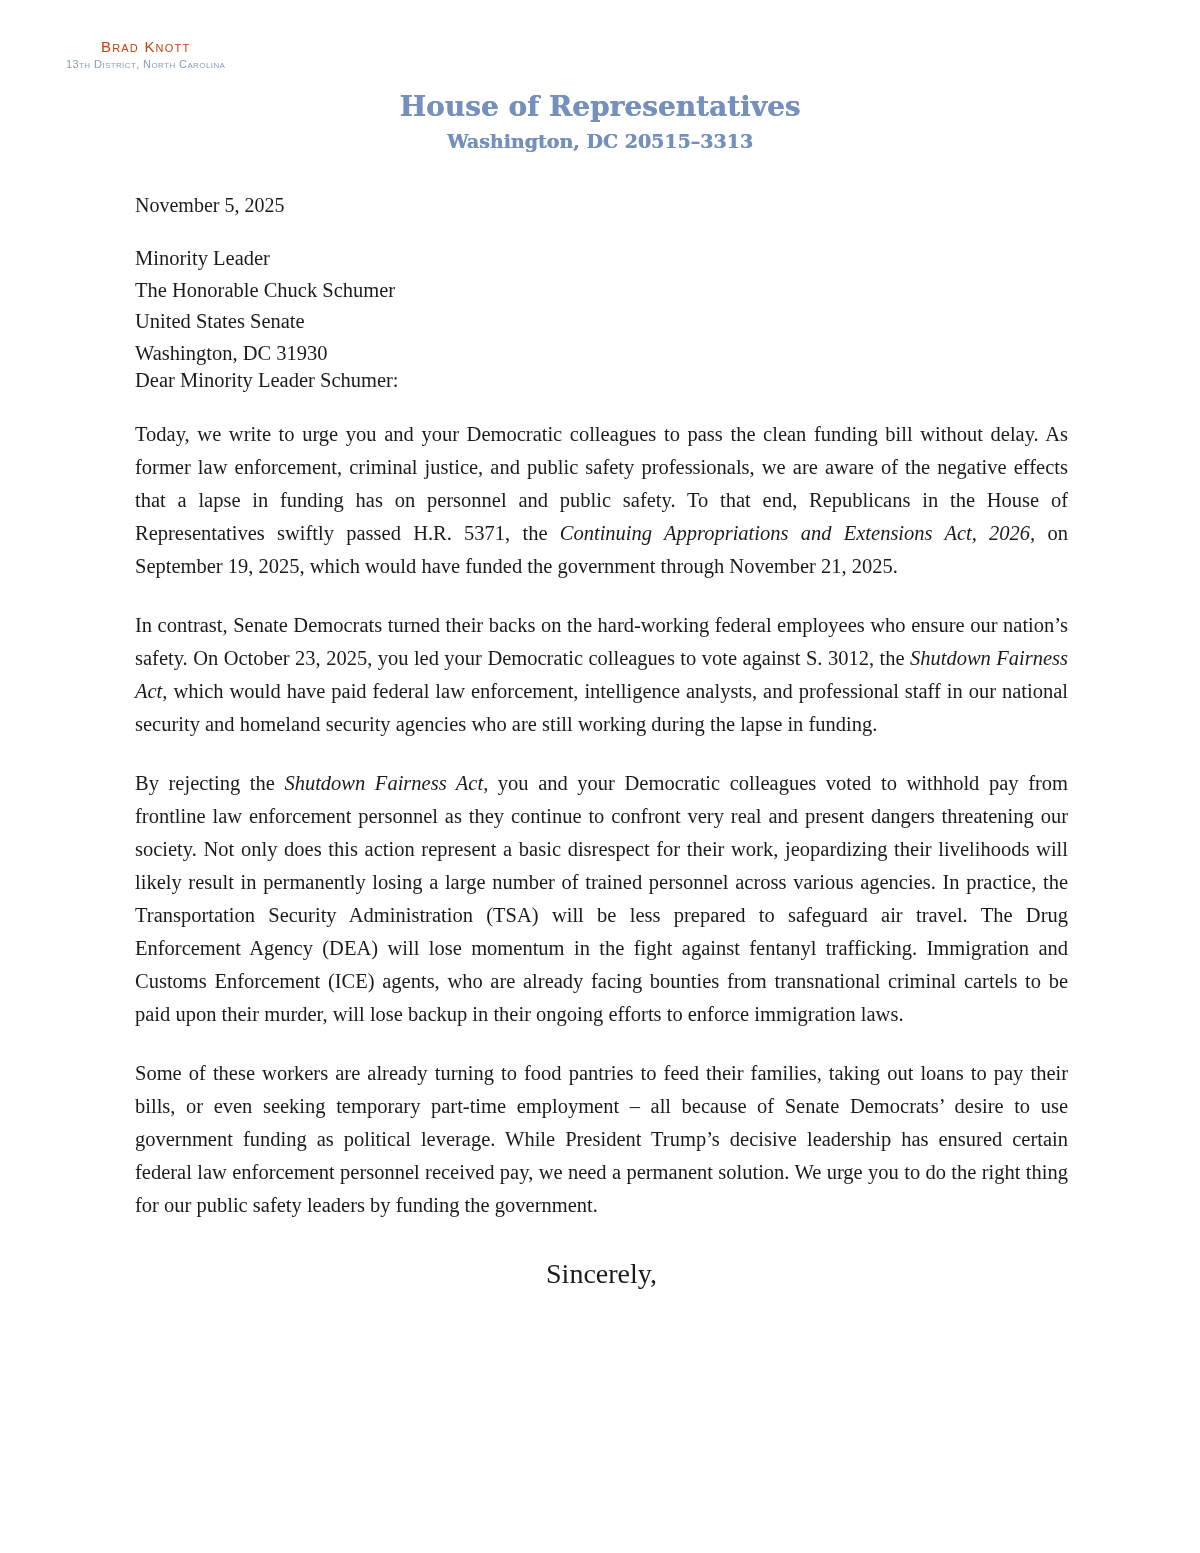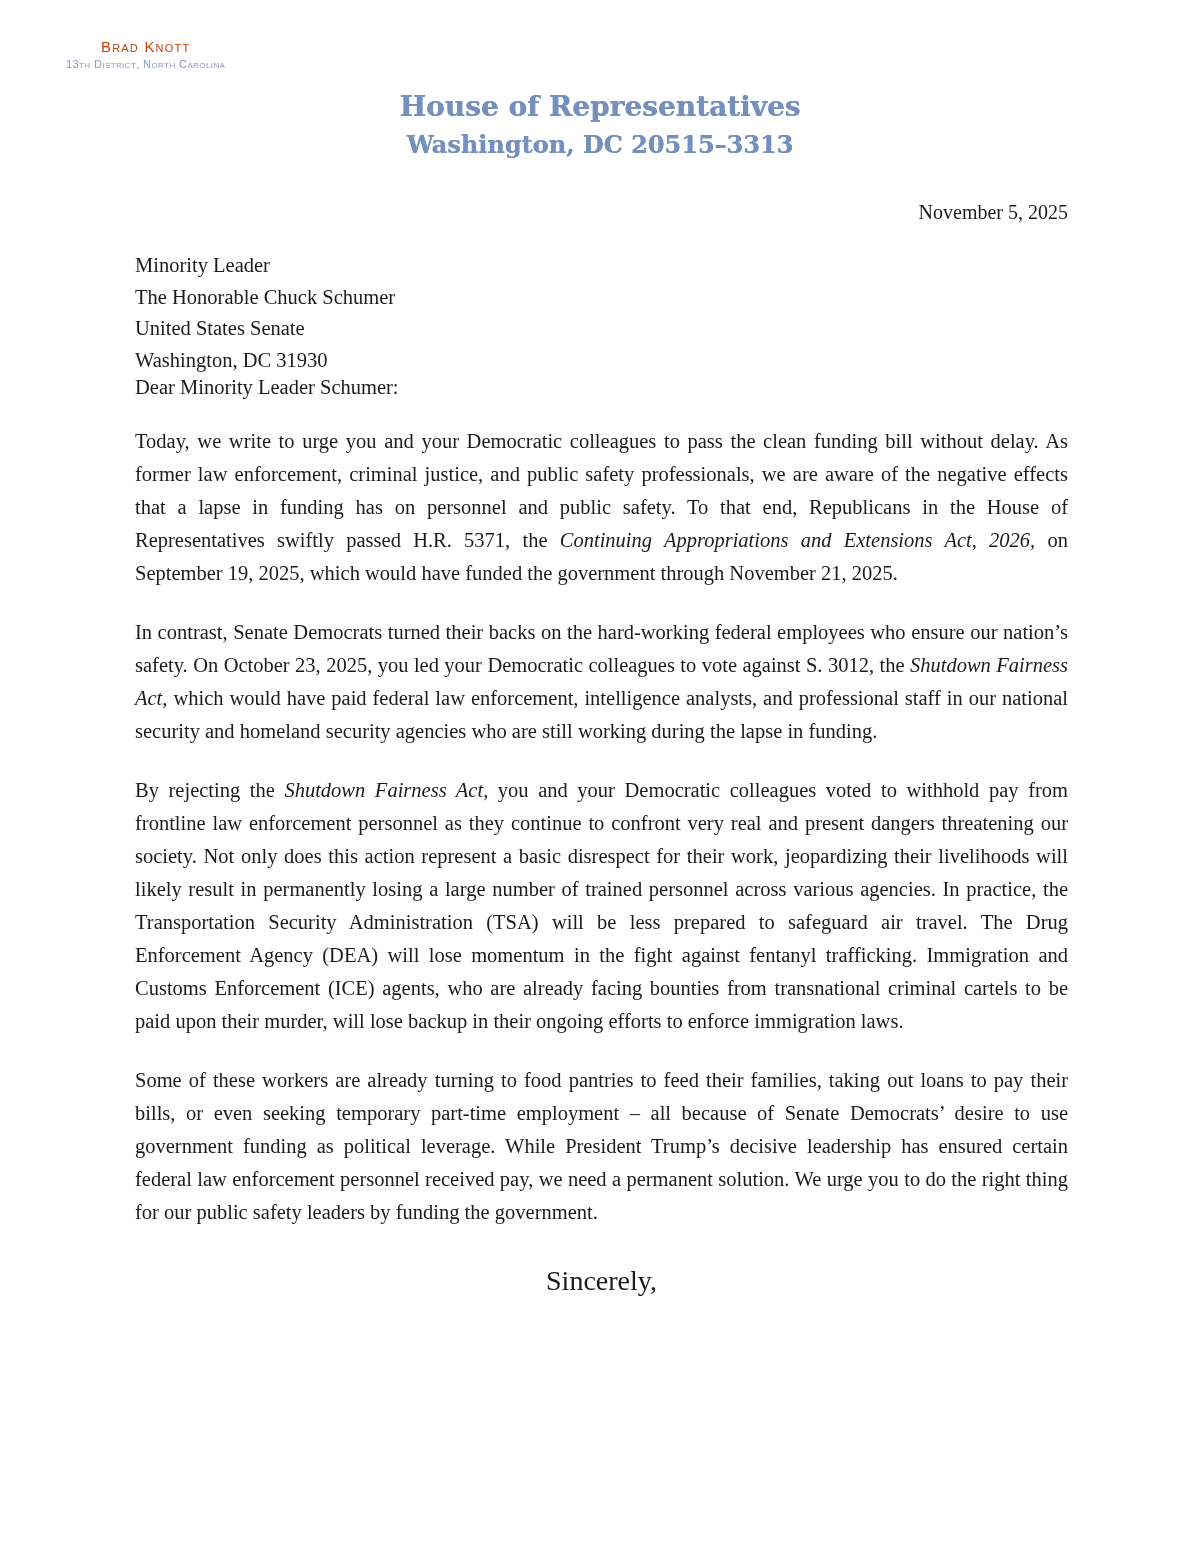--- a/index.html
+++ b/index.html
@@ -66,32 +66,32 @@
     font-size: 40px;
     letter-spacing: 1px;
     text-shadow: 0.6px 0 0 currentColor;
   }
   .masthead-line2 {
     font-size: 28px;
     margin-top: 4px;
     text-shadow: 0.4px 0 0 currentColor;
   }
   .masthead-line3 {
-    font-size: 24px;
+    font-size: 19px;
     margin-top: 7px;
     text-shadow: 0.4px 0 0 currentColor;
   }
 
   
   .letter {
     padding: 0 132px 0 135px;
     font-size: 20.5px;
   }
   .date {
-    text-align: right;
+    text-align: left;
     margin-top: 42px;
     font-size: 20px;
   }
   .recipient {
     margin-top: 26px;
     line-height: 31.5px;
   }
   .salutation {
   }
   .para {

